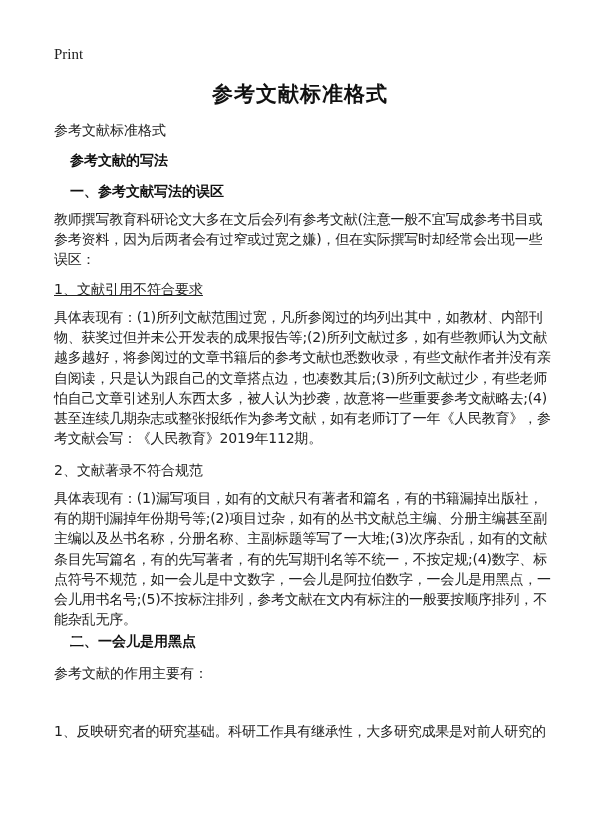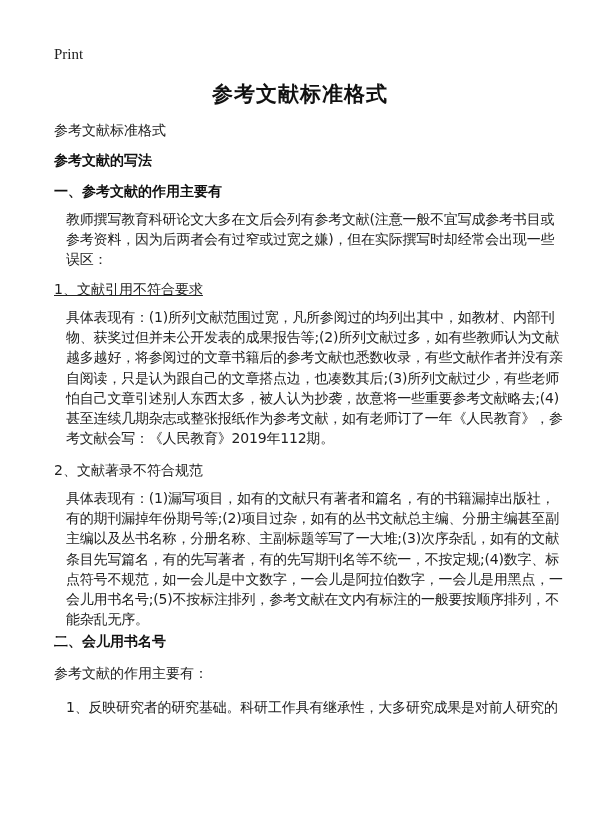--- a/index.html
+++ b/index.html
@@ -1,36 +1,36 @@
 <!DOCTYPE html>
 <html><head>
 <meta charset="utf-8">
 <style>
   html, body { margin: 0; padding: 0; background: #ffffff; }
   body { width: 600px; height: 828px; position: relative; overflow: hidden;
          font-family: "DejaVu Sans", "Liberation Sans", sans-serif; color: #1a1a1a; }
   .print { position: absolute; left: 54px; top: 46px; font-family: "Liberation Serif", serif; font-size: 15px; color: #222; }
   .title { position: absolute; left: 0; width: 600px; top: 80px; text-align: center; font-size: 21px; font-weight: bold; color: #111; letter-spacing: 1px; }
   .line { position: absolute; left: 54px; font-size: 14px; line-height: 20px; white-space: nowrap; color: #222; }
-  .bold { font-weight: bold; color: #111; }
+  .bold { font-weight: bold; color: #111; margin-left: 16px; }
   .para { position: absolute; left: 54px; width: 500px; font-size: 14px; line-height: 20.2px; color: #222; letter-spacing: -0.2px; }
-  .para span { display: block; white-space: nowrap; margin-left: 12px; }
+  .para span { display: block; white-space: nowrap; }
 </style>
 </head>
 <body>
 
 <div class="print">Print</div>
 
 <div class="title">参考文献标准格式</div>
 
 <div class="line" style="top:120px;">参考文献标准格式</div>
 
 <div class="line bold" style="top:150px;">参考文献的写法</div>
 
-<div class="line bold" style="top:181px;">一、参考文献的作用主要有</div>
+<div class="line bold" style="top:181px;">一、参考文献写法的误区</div>
 
 <div class="para" style="top:209px;">
   <span>教师撰写教育科研论文大多在文后会列有参考文献(注意一般不宜写成参考书目或</span>
   <span>参考资料，因为后两者会有过窄或过宽之嫌)，但在实际撰写时却经常会出现一些</span>
   <span>误区：</span>
 </div>
 
 <div class="line" style="top:279px;text-decoration:underline;">1、文献引用不符合要求</div>
 
 <div class="para" style="top:307px;">
@@ -48,19 +48,19 @@
 <div class="para" style="top:488px;">
   <span>具体表现有：(1)漏写项目，如有的文献只有著者和篇名，有的书籍漏掉出版社，</span>
   <span>有的期刊漏掉年份期号等;(2)项目过杂，如有的丛书文献总主编、分册主编甚至副</span>
   <span>主编以及丛书名称，分册名称、主副标题等写了一大堆;(3)次序杂乱，如有的文献</span>
   <span>条目先写篇名，有的先写著者，有的先写期刊名等不统一，不按定规;(4)数字、标</span>
   <span>点符号不规范，如一会儿是中文数字，一会儿是阿拉伯数字，一会儿是用黑点，一</span>
   <span>会儿用书名号;(5)不按标注排列，参考文献在文内有标注的一般要按顺序排列，不</span>
   <span>能杂乱无序。</span>
 </div>
 
-<div class="line bold" style="top:631px;">二、会儿用书名号</div>
+<div class="line bold" style="top:631px;">二、一会儿是用黑点</div>
 
 <div class="line" style="top:663px;">参考文献的作用主要有：</div>
 
-<div class="para" style="top:697px;">
+<div class="para" style="top:721px;">
   <span>1、反映研究者的研究基础。科研工作具有继承性，大多研究成果是对前人研究的</span>
 </div>
 
 </body></html>

